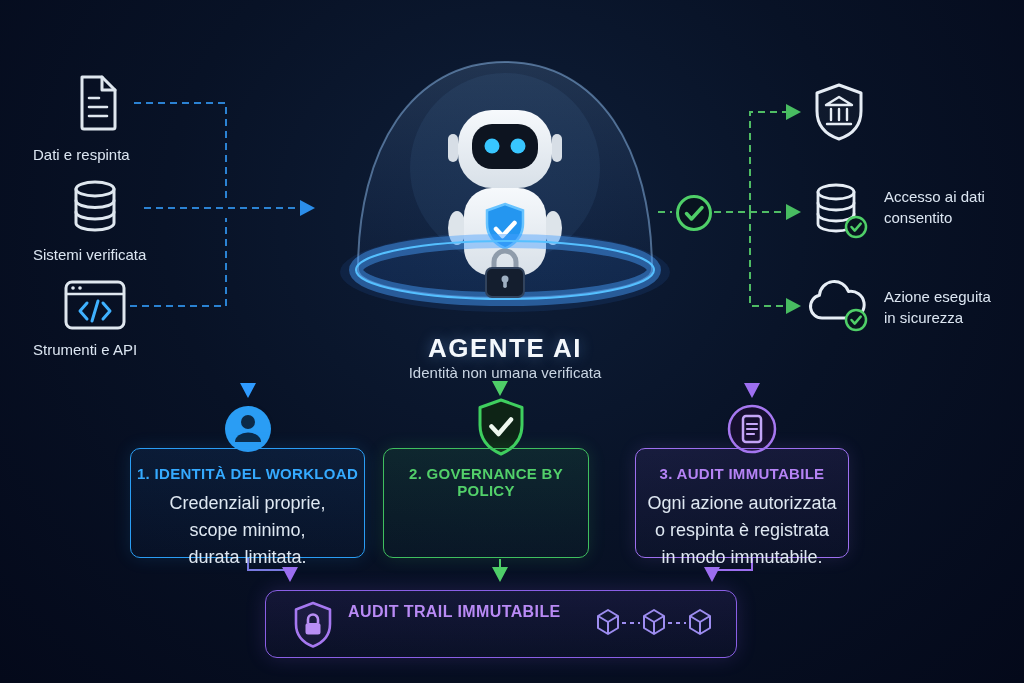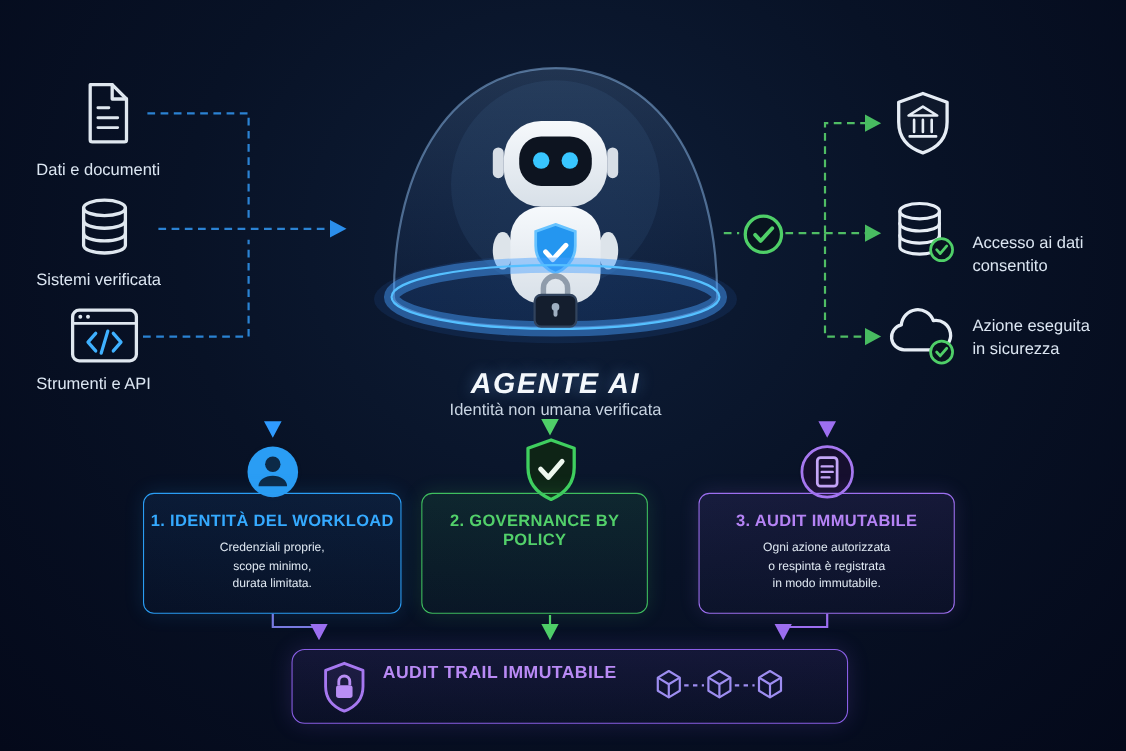--- a/index.html
+++ b/index.html
@@ -6,37 +6,37 @@
   .canvas{
     position:relative;width:1024px;height:683px;overflow:hidden;
     background:radial-gradient(ellipse at 50% 32%, #0e1e38 0%, #081226 48%, #04091a 100%);
     font-family:"Liberation Sans",sans-serif;color:#e8eef7;
   }
   .abs{position:absolute;}
   .icon{position:absolute;line-height:0;}
   .label{position:absolute;font-size:15px;color:#dce6f2;white-space:pre-line;line-height:1.4;}
   .agent-title{position:absolute;left:330px;top:333px;width:350px;text-align:center;
     font-size:26px;font-weight:bold;letter-spacing:1.5px;color:#f4f8fc;
-    text-shadow:0 0 14px rgba(120,180,255,.4);font-style:italic;}
+    text-shadow:0 0 14px rgba(120,180,255,.4);}
   .agent-sub{position:absolute;left:300px;top:364px;width:410px;text-align:center;
     font-size:15px;color:#c9d5e3;}
   .card{position:absolute;height:110px;border-radius:10px;text-align:center;
     box-sizing:border-box;padding-top:16px;}
   .card h3{margin:0 0 8px;font-size:15px;letter-spacing:.3px;}
-  .card p{margin:0;font-size:11px;line-height:1.5;color:#dfe8f2;white-space:pre-line;}
+  .card p{margin:0;font-size:18px;line-height:1.5;color:#dfe8f2;white-space:pre-line;}
   .card.blue{border:1.5px solid #2a9df4;background:linear-gradient(180deg,rgba(42,130,230,.10),rgba(42,130,230,.03));box-shadow:0 0 18px rgba(42,157,244,.14);}
   .card.green{border:1.5px solid #3fbf5f;background:linear-gradient(180deg,rgba(60,200,90,.10),rgba(60,200,90,.03));box-shadow:0 0 18px rgba(80,210,110,.14);}
   .card.purple{border:1.5px solid #9d6ff0;background:linear-gradient(180deg,rgba(150,100,240,.10),rgba(150,100,240,.03));box-shadow:0 0 18px rgba(160,110,240,.14);}
   .card.blue h3{color:#35aaff;}
   .card.green h3{color:#52d06a;}
   .card.purple h3{color:#b583f5;}
   .audit-bar{position:absolute;left:265px;top:590px;width:470px;height:66px;
     border:1.5px solid #8a5fe6;border-radius:12px;
     background:linear-gradient(180deg,rgba(140,90,240,.10),rgba(140,90,240,.03));
-    box-shadow:0 0 20px rgba(140,90,240,.18);padding-left:34px;}
+    box-shadow:0 0 20px rgba(140,90,240,.18);}
   .audit-title{position:absolute;left:82px;top:12px;font-size:16px;font-weight:bold;
     color:#b98af5;letter-spacing:.4px;}
   .audit-sub{position:absolute;left:82px;top:37px;font-size:13px;color:#dfe8f2;}
   svg{display:block;}
 </style>
 </head>
 <body>
 
 <div class="canvas">
 
@@ -87,21 +87,21 @@
     </g>
   </svg>
 
   <div class="icon" style="left:73px;top:74px">
     <svg width="48" height="58" viewBox="0 0 48 58" fill="none" stroke="#dfe7ef" stroke-width="3" stroke-linejoin="round" stroke-linecap="round">
       <path d="M9 3 h20 l13 13 v37 a2 2 0 0 1 -2 2 H11 a2 2 0 0 1 -2 -2 Z"></path>
       <path d="M29 3 v13 h13"></path>
       <path d="M16 24 h10 M16 33 h18 M16 42 h18" stroke-width="2.6"></path>
     </svg>
   </div>
-  <div class="label" style="left:33px;top:144px">Dati e documenti</div>
+  <div class="label" style="left:33px;top:144px">Dati e respinta</div>
 
   <div class="icon" style="left:70px;top:179px">
     <svg width="50" height="54" viewBox="0 0 50 54" fill="none" stroke="#dfe7ef" stroke-width="3" stroke-linecap="round">
       <ellipse cx="25" cy="10" rx="19" ry="7"></ellipse>
       <path d="M6 10 V44 c0 4 8.5 7 19 7 s19 -3 19 -7 V10"></path>
       <path d="M6 21.5 c0 4 8.5 7 19 7 s19 -3 19 -7"></path>
       <path d="M6 33 c0 4 8.5 7 19 7 s19 -3 19 -7"></path>
     </svg>
   </div>
   <div class="label" style="left:33px;top:244px">Sistemi verificata</div>
@@ -185,21 +185,21 @@
   <div class="icon" style="left:812px;top:182px">
     <svg width="56" height="58" viewBox="0 0 56 58" fill="none" stroke-linecap="round">
       <ellipse cx="24" cy="10" rx="18" ry="7" stroke="#e6edf5" stroke-width="2.8"></ellipse>
       <path d="M6 10 V42 c0 4 8 7 18 7 s18 -3 18 -7 V10" stroke="#e6edf5" stroke-width="2.8"></path>
       <path d="M6 21 c0 4 8 7 18 7 s18 -3 18 -7" stroke="#e6edf5" stroke-width="2.8"></path>
       <path d="M6 32 c0 4 8 7 18 7 s18 -3 18 -7" stroke="#e6edf5" stroke-width="2.8"></path>
       <circle cx="44" cy="45" r="10" fill="#08131f" stroke="#4fcf68" stroke-width="2.5"></circle>
       <path d="M39.5 45 l3.2 3.6 l6 -7" stroke="#4fcf68" stroke-width="2.5" stroke-linejoin="round"></path>
     </svg>
   </div>
-  <div class="label" style="left:884px;top:210px">Accesso ai dati
+  <div class="label" style="left:884px;top:186px">Accesso ai dati
 consentito</div>
 
   <div class="icon" style="left:804px;top:278px">
     <svg width="68" height="56" viewBox="0 0 68 56" fill="none" stroke-linecap="round" stroke-linejoin="round">      
         <path d="M18 40 a11.5 11.5 0 0 1 -2.6 -22.7 A15 15 0 0 1 44.5 13.5 A11 11 0 0 1 49 40 Z" stroke="#e6edf5" stroke-width="3"></path>
       <circle cx="52" cy="42" r="10" fill="#08131f" stroke="#4fcf68" stroke-width="2.5"></circle>
       <path d="M47.5 42 l3.2 3.6 l6 -7" stroke="#4fcf68" stroke-width="2.5"></path>
     </svg>
   </div>
   <div class="label" style="left:884px;top:286px">Azione eseguita
@@ -231,21 +231,21 @@
   </div>
 
   <div class="icon" style="left:725px;top:402px">
     <svg width="54" height="54" viewBox="0 0 54 54">
       <circle cx="27" cy="27" r="26" fill="#081226"></circle>
       <circle cx="27" cy="27" r="23" fill="#160f2e" stroke="#a678f0" stroke-width="2.5"></circle>
       <rect x="18" y="14" width="18" height="26" rx="3" fill="none" stroke="#c5a6f7" stroke-width="2.5"></rect>
       <path d="M22 22 h10 M22 27 h10 M22 32 h7" stroke="#c5a6f7" stroke-width="2.2" stroke-linecap="round"></path>
     </svg>
   </div>
-  <div class="card purple" style="left:635px;top:448px;width:233px">
+  <div class="card purple" style="left:635px;top:448px;width:214px">
     <h3>3. AUDIT IMMUTABILE</h3>
     <p>Ogni azione autorizzata
 o respinta è registrata
 in modo immutabile.</p>
   </div>
 
   <div class="audit-bar">
     <div class="icon" style="left:26px;top:10px">
       <svg width="42" height="48" viewBox="0 0 42 48">
         <path d="M21 2 L38 8.5 V23 C38 35 30 42 21 45.5 C12 42 4 35 4 23 V8.5 Z" fill="rgba(160,110,240,0.08)" stroke="#a678f0" stroke-width="2.6" stroke-linejoin="round"></path>

